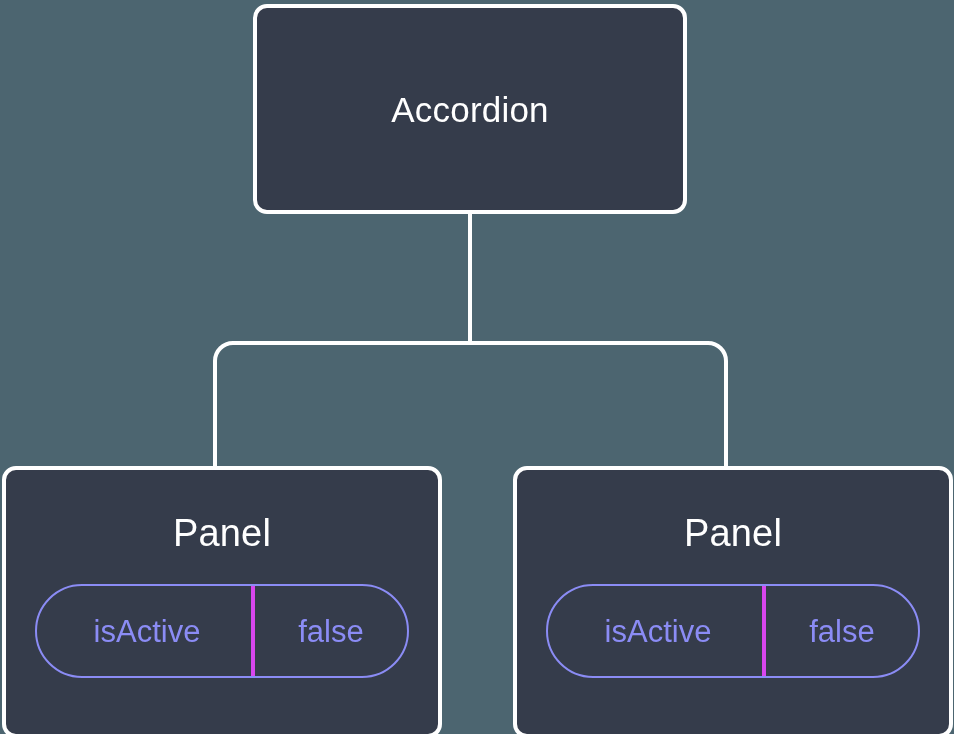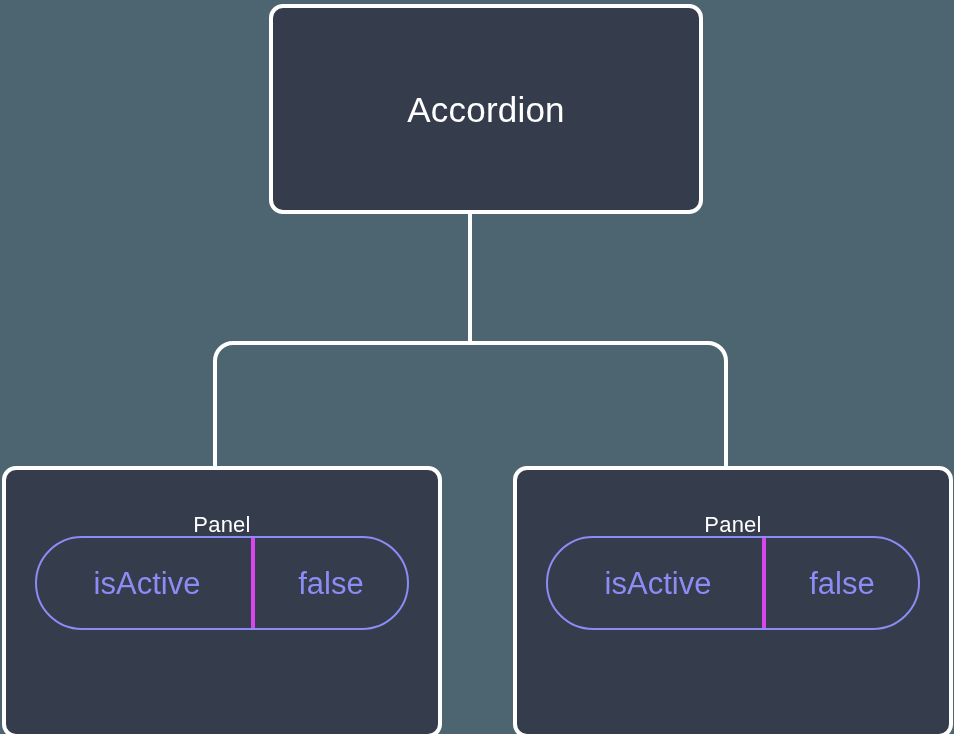--- a/index.html
+++ b/index.html
@@ -41,49 +41,49 @@
     flex-direction: column;
     align-items: center;
   }
 
   .node-root {
     left: 253px;
     top: 4px;
     width: 434px;
     height: 210px;
     justify-content: center;
-    margin-left: 16px;
   }
 
   .node-child {
     width: 440px;
     height: 272px;
     top: 466px;
     justify-content: flex-start;
     padding-top: 44px;
   }
 
   .node-child-left  { left: 2px; }
   .node-child-right { left: 513px; }
 
   .node-title {
     color: #ffffff;
-    font-size: 22px;
+    font-size: 38px;
     font-weight: 400;
     letter-spacing: 0.2px;
     line-height: 1;
     white-space: nowrap;
   }
 
   .node-root .node-title {
     font-size: 35px;
   }
 
   
   .prop-pill {
+    margin-top: 32px;
     display: flex;
     align-items: stretch;
     height: 94px;
     border: 2px solid #8b8cf5;
     border-radius: 47px;
     box-sizing: border-box;
     overflow: hidden;
   }
 
   .prop-key, .prop-val {

